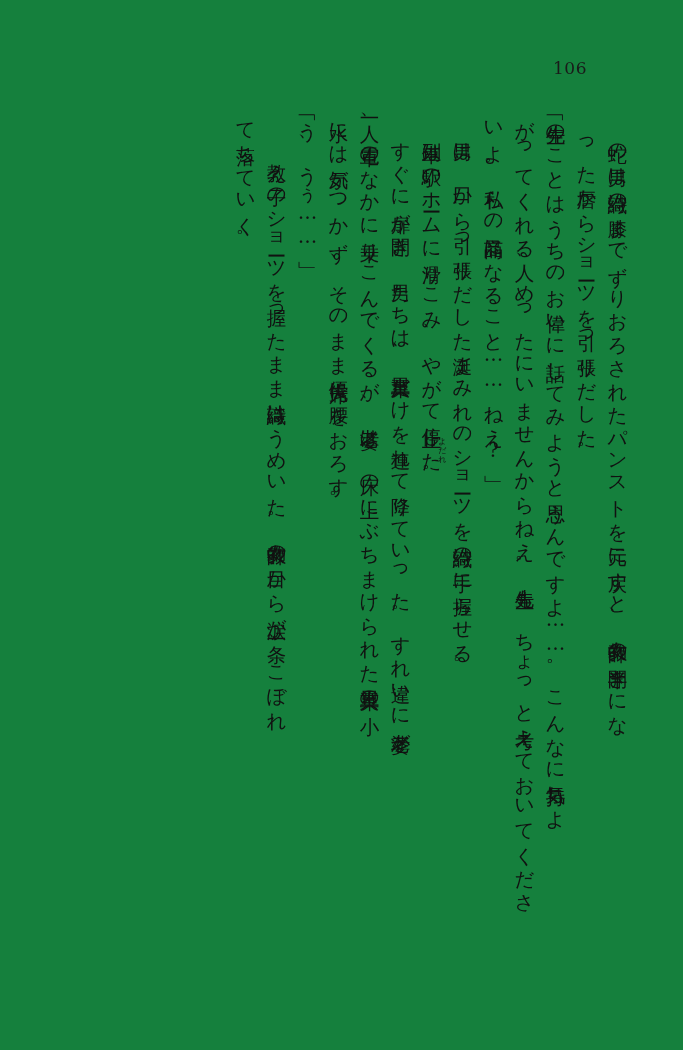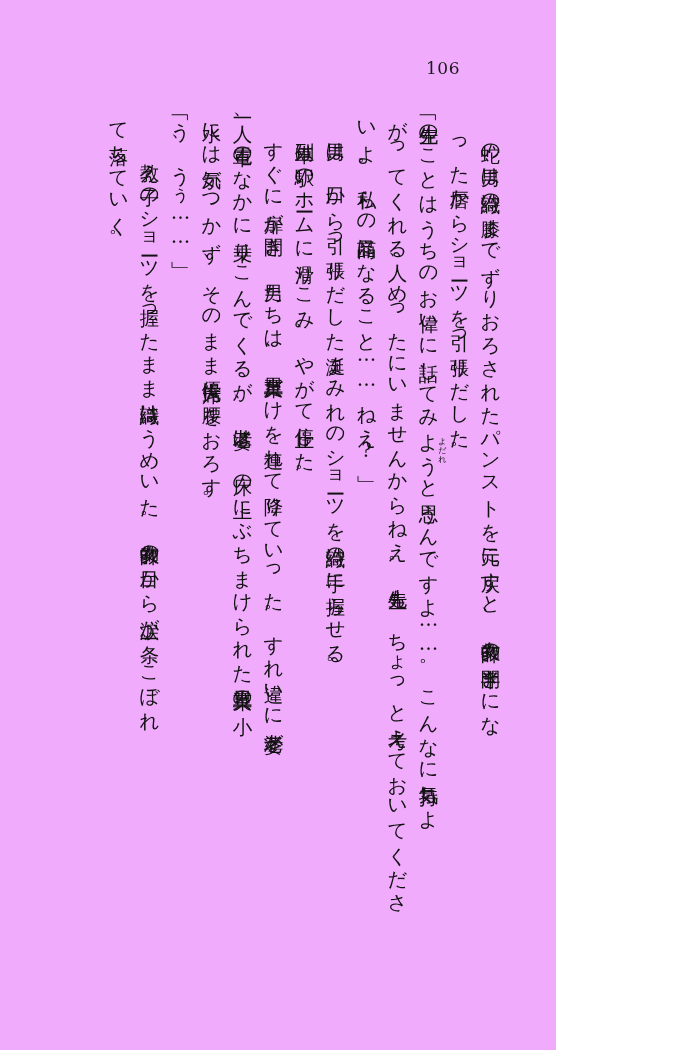--- a/index.html
+++ b/index.html
@@ -10,23 +10,23 @@
   body {
     width: 683px;
     height: 1050px;
     overflow: hidden;
     font-family: "DejaVu Serif", "Liberation Serif", serif;
     color: #111111;
   }
 
   .page {
     position: relative;
-    width: 556px;
+    width: 683px;
     height: 1050px;
-    background: #f0abfc;
+    background: #15803d;
     box-sizing: border-box;
   }
 
   .page-number {
     position: absolute;
     top: 58px;
     right: 96px;
     font-size: 17px;
     letter-spacing: 0.5px;
     color: #1a1a1a;

